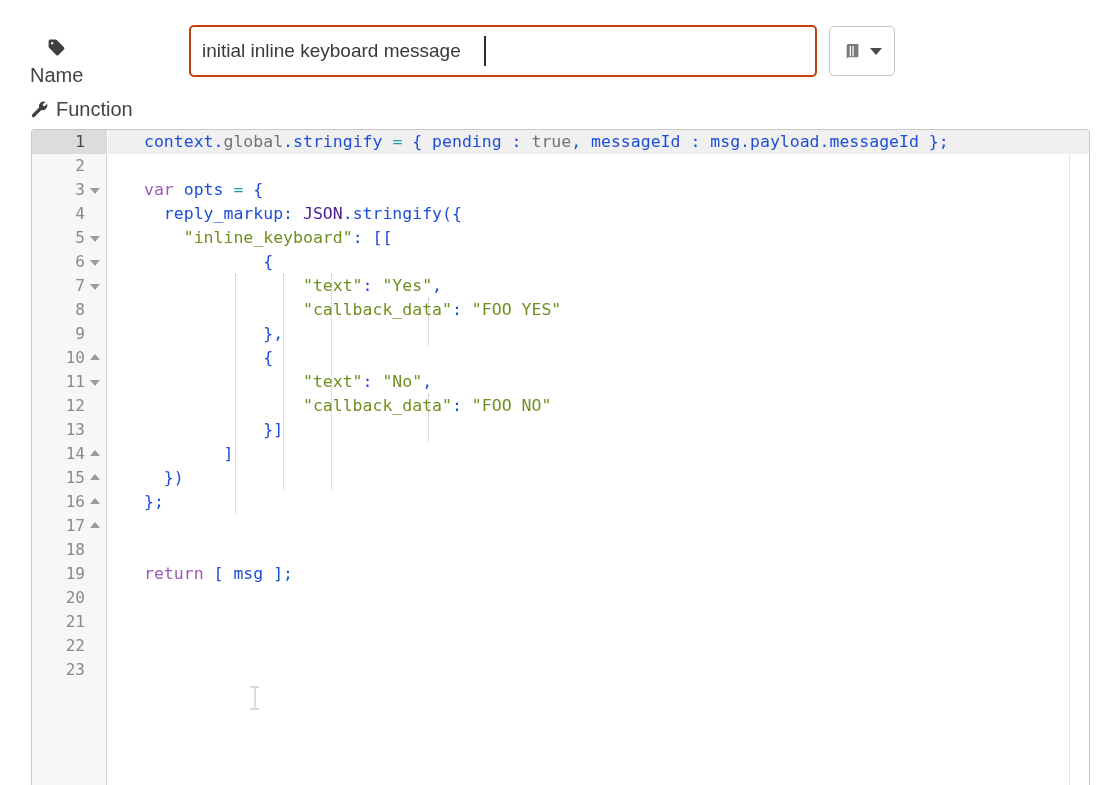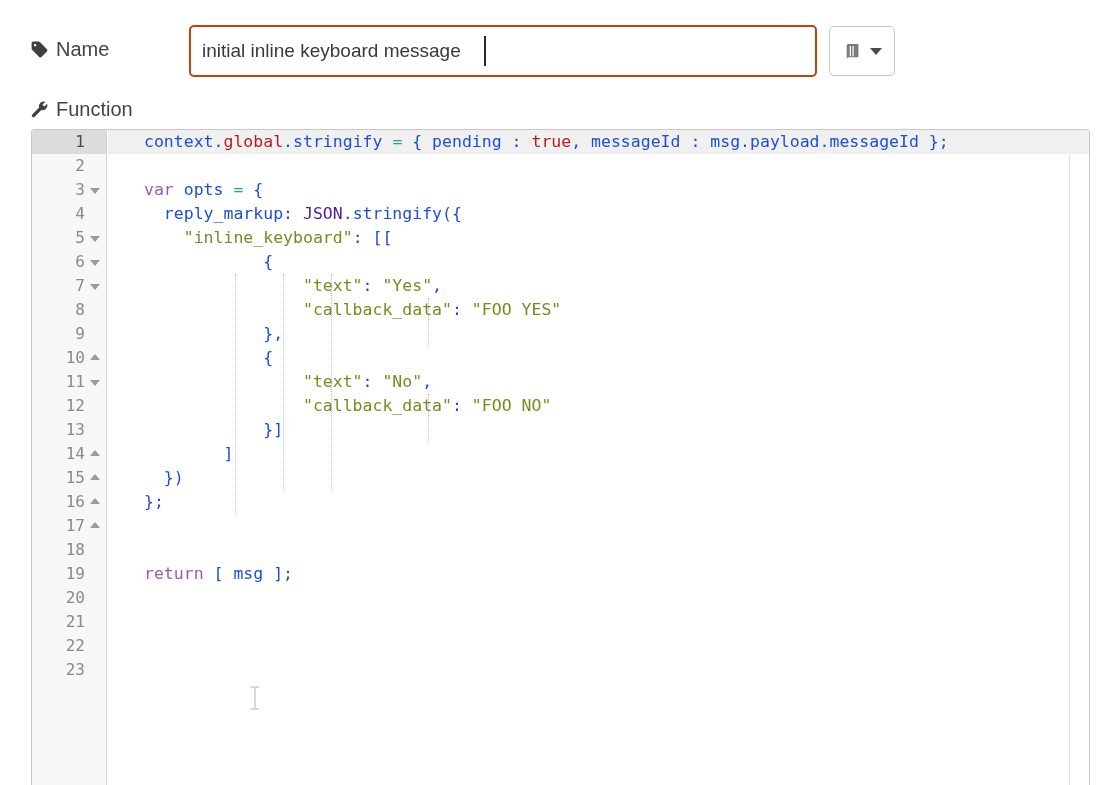--- a/index.html
+++ b/index.html
@@ -18,21 +18,21 @@
     position: absolute; left: 0; top: 0; width: 1105px; height: 96px;
   }
   .field-label {
     position: absolute;
     display: flex; align-items: center; gap: 7px;
     color: #434343;
     font-size: 20px;
     white-space: nowrap;
   }
   .field-label .label-icon { color: #3f3f3f; display: inline-flex; align-items: center; }
-  .label-name { left: 30px; top: 38px; }
+  .label-name { left: 30px; top: 38px; flex-direction: column; }
   .label-function { left: 30px; top: 98px; }
 
   .name-input {
     position: absolute;
     left: 189px; top: 25px;
     width: 628px; height: 52px;
     border: 2px solid #c2410c;
     border-radius: 5px;
     background: #ffffff;
     padding: 0 11px;
@@ -144,21 +144,21 @@
   
   .indent-guides { position: absolute; left: 0; top: 0; right: 0; bottom: 0; z-index: 1; }
   .iguide {
     position: absolute;
     width: 0;
     border-left: 1px dotted #bdbdbd;
   }
 
   
   .tok-kw   { color: #9b59b6; }
-  .tok-cnst { color: #b91c1c; }
+  .tok-cnst { color: #737373; }
   .tok-str  { color: #6f8f1e; }
   .tok-sup  { color: #4c1d95; }
   .tok-op   { color: #1aa5a5; }
   .tok-txt  { color: #1d4ed8; }
 
   
   .mouse-ibeam {
     position: absolute;
     left: 250px; top: 685px;
     width: 9px; height: 26px;

